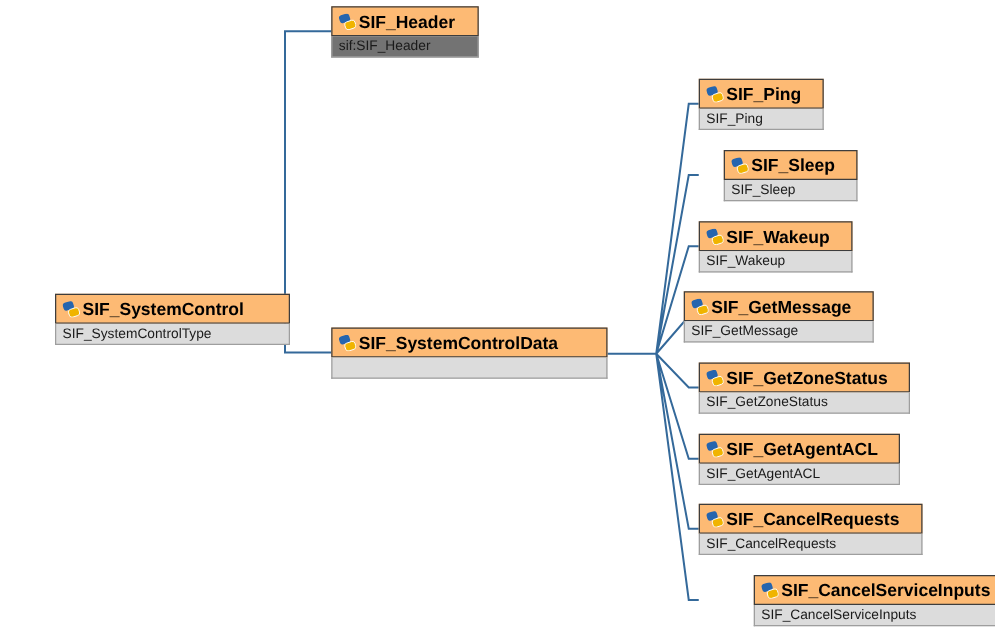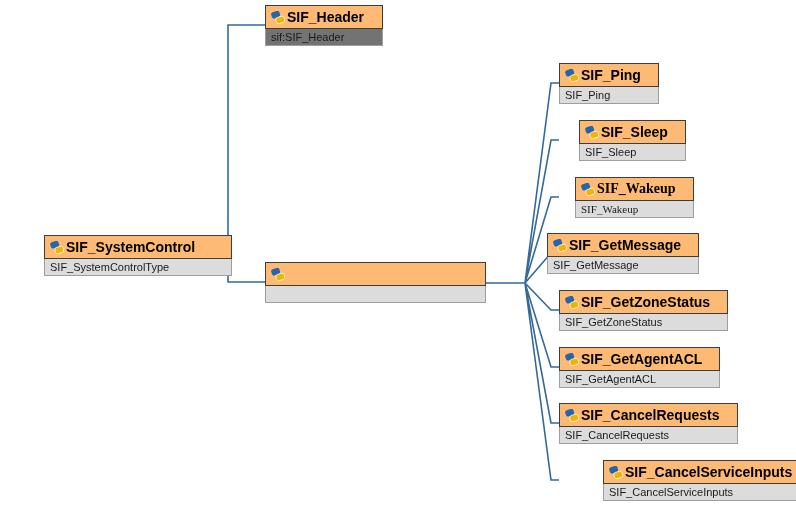--- a/index.html
+++ b/index.html
@@ -69,20 +69,21 @@
   </div>
 
   <div class="node" style="left:265px; top:262px; width:221px;">
     <div class="node-title">
       <span class="icon">
         <svg width="14" height="13" viewBox="0 0 14 13">
           <rect class="ic-b" x="0.5" y="0.5" width="8.5" height="6.5" rx="2.2" fill="#2565AE" transform="rotate(-18 4.5 4)"></rect>
           <rect class="ic-g" x="5" y="5.8" width="8.5" height="6.5" rx="2.2" fill="#F0B400" stroke="#ffffff" stroke-width="0.7" transform="rotate(-18 9 9)"></rect>
         </svg>
       </span>
+      <span>SIF_SystemControlData</span>
     </div>
     <div class="node-sub" style="background: rgb(220, 220, 220);"></div>
   </div>
 
   <div class="node" style="left:559px; top:63px;">
     <div class="node-title">
       <span class="icon">
         <svg width="14" height="13" viewBox="0 0 14 13">
           <rect class="ic-b" x="0.5" y="0.5" width="8.5" height="6.5" rx="2.2" fill="#2565AE" transform="rotate(-18 4.5 4)"></rect>
           <rect class="ic-g" x="5" y="5.8" width="8.5" height="6.5" rx="2.2" fill="#F0B400" stroke="#ffffff" stroke-width="0.7" transform="rotate(-18 9 9)"></rect>
@@ -99,21 +100,21 @@
         <svg width="14" height="13" viewBox="0 0 14 13">
           <rect class="ic-b" x="0.5" y="0.5" width="8.5" height="6.5" rx="2.2" fill="#2565AE" transform="rotate(-18 4.5 4)"></rect>
           <rect class="ic-g" x="5" y="5.8" width="8.5" height="6.5" rx="2.2" fill="#F0B400" stroke="#ffffff" stroke-width="0.7" transform="rotate(-18 9 9)"></rect>
         </svg>
       </span>
       <span>SIF_Sleep</span>
     </div>
     <div class="node-sub" style="background: rgb(220, 220, 220);">SIF_Sleep</div>
   </div>
 
-  <div class="node" style="left:575px; top:177px;font-family:Liberation Serif, serif;">
+  <div class="node" style="left:559px; top:177px;">
     <div class="node-title">
       <span class="icon">
         <svg width="14" height="13" viewBox="0 0 14 13">
           <rect class="ic-b" x="0.5" y="0.5" width="8.5" height="6.5" rx="2.2" fill="#2565AE" transform="rotate(-18 4.5 4)"></rect>
           <rect class="ic-g" x="5" y="5.8" width="8.5" height="6.5" rx="2.2" fill="#F0B400" stroke="#ffffff" stroke-width="0.7" transform="rotate(-18 9 9)"></rect>
         </svg>
       </span>
       <span>SIF_Wakeup</span>
     </div>
     <div class="node-sub" style="background: rgb(220, 220, 220);">SIF_Wakeup</div>

